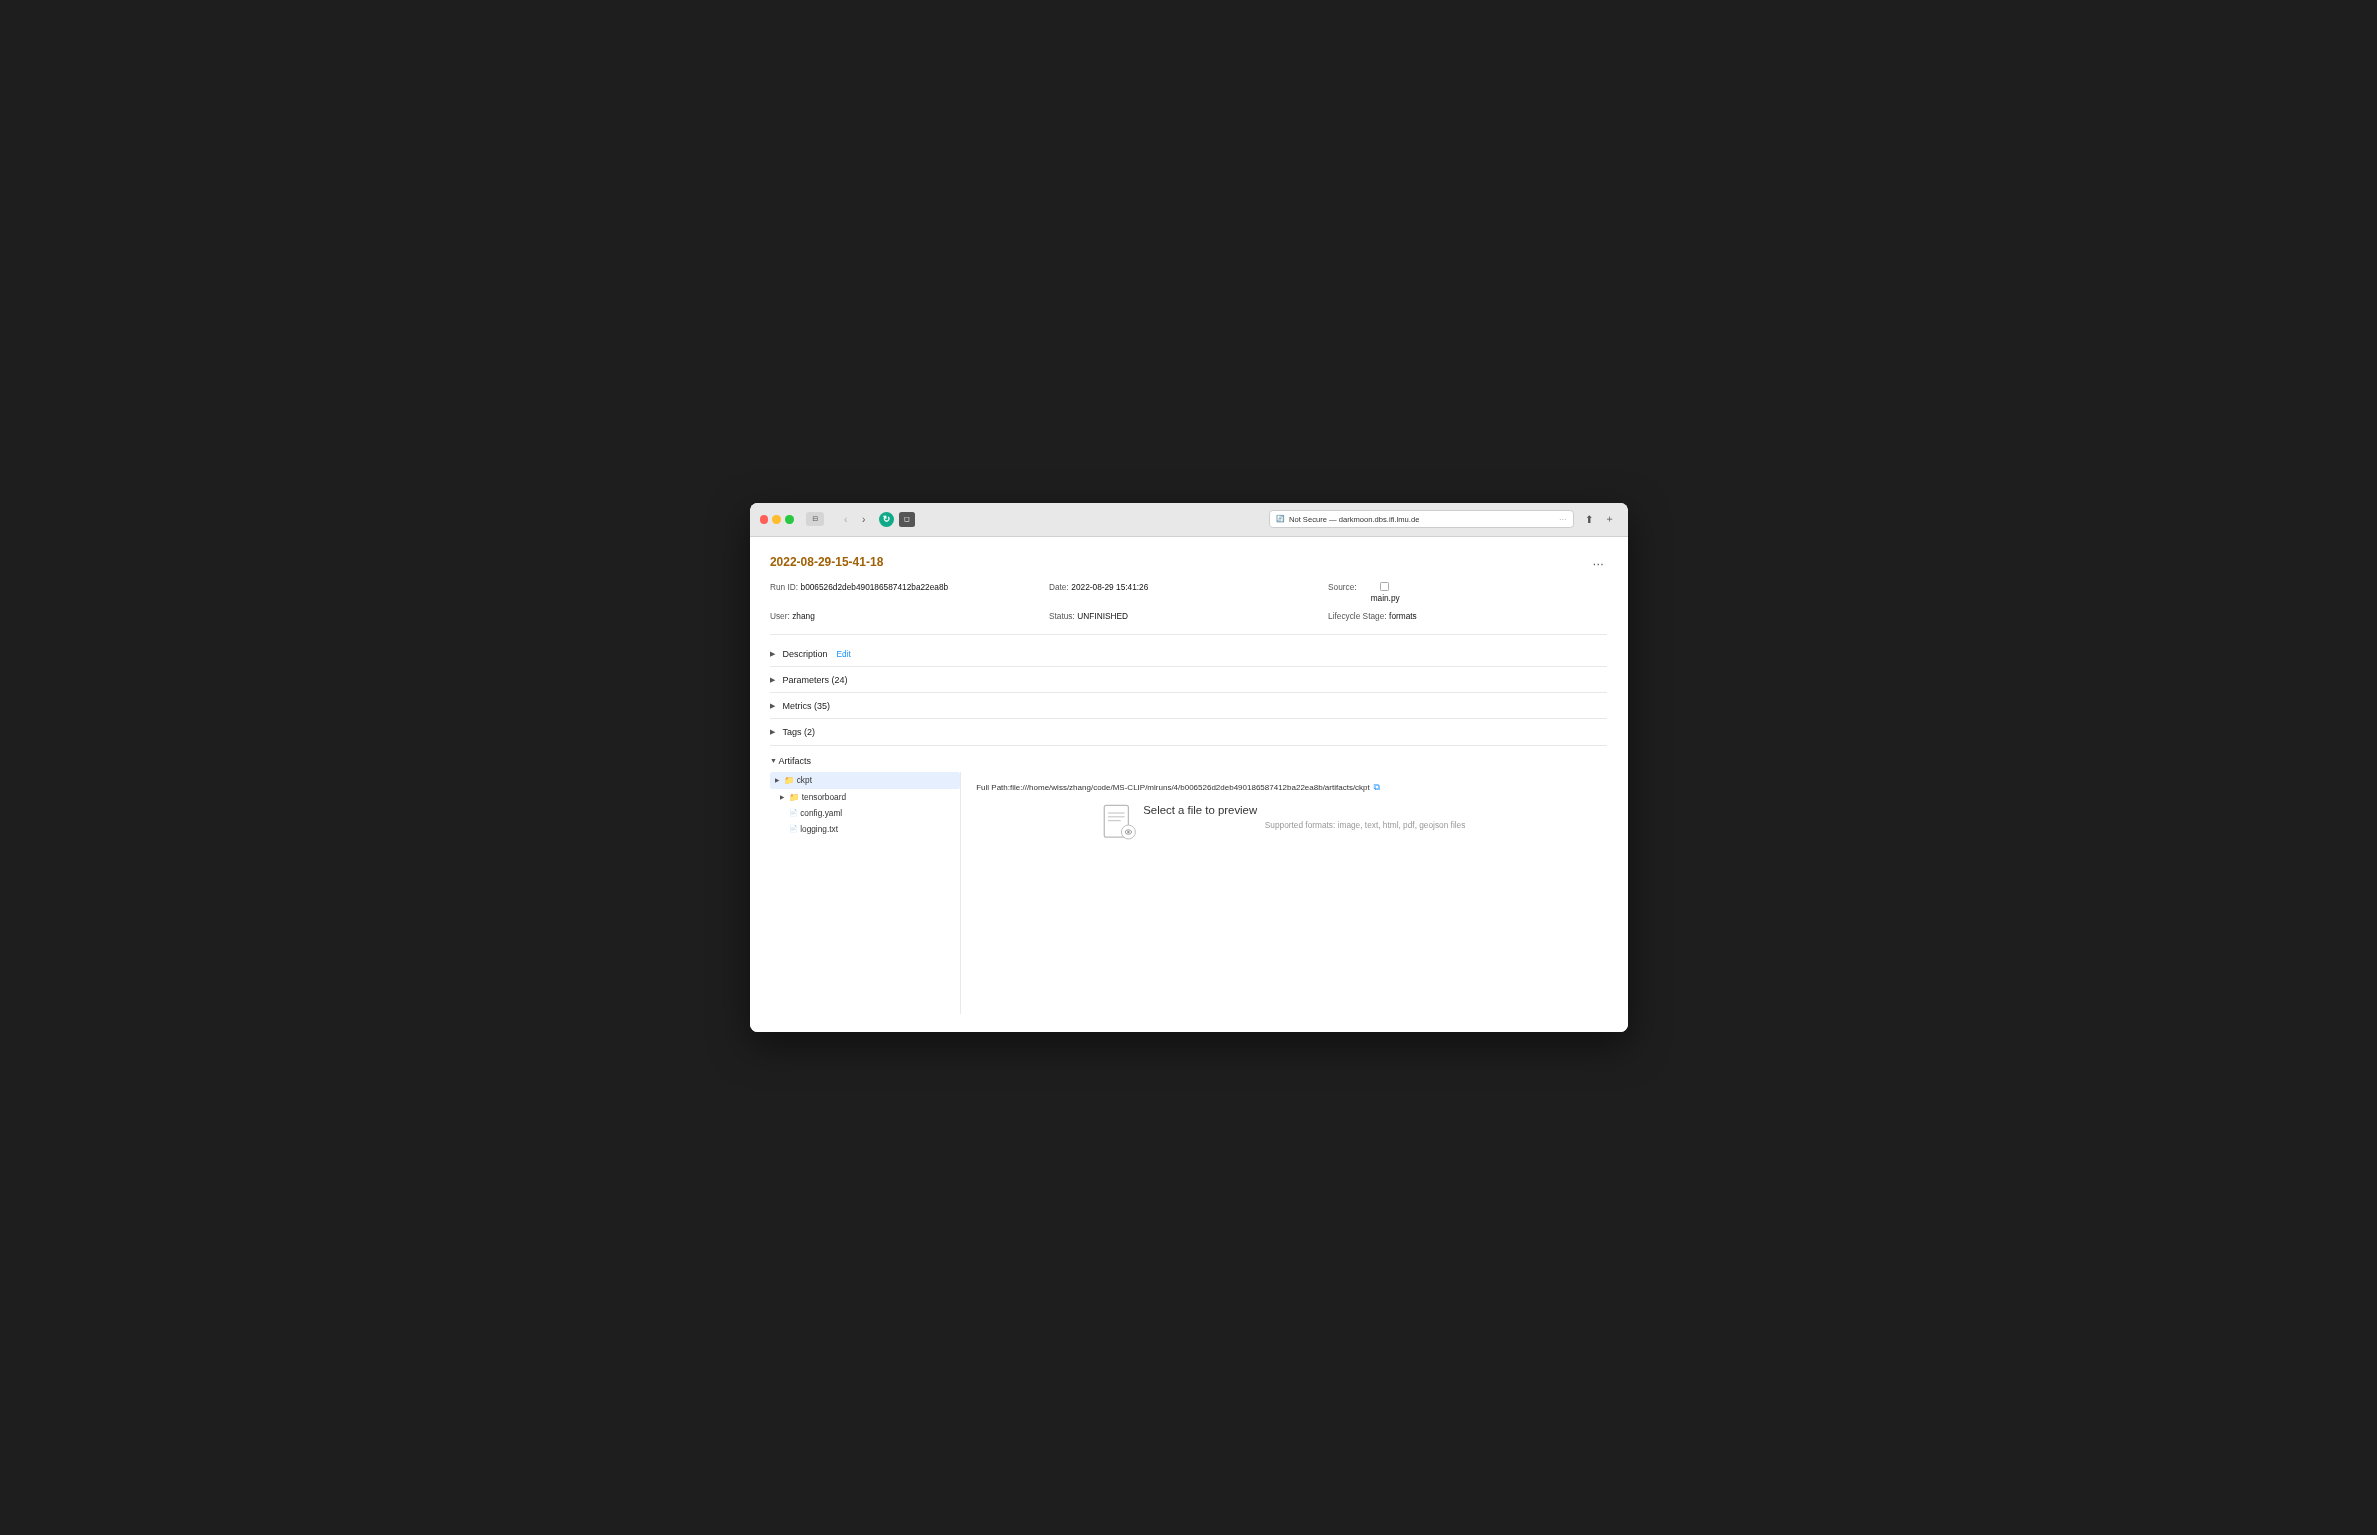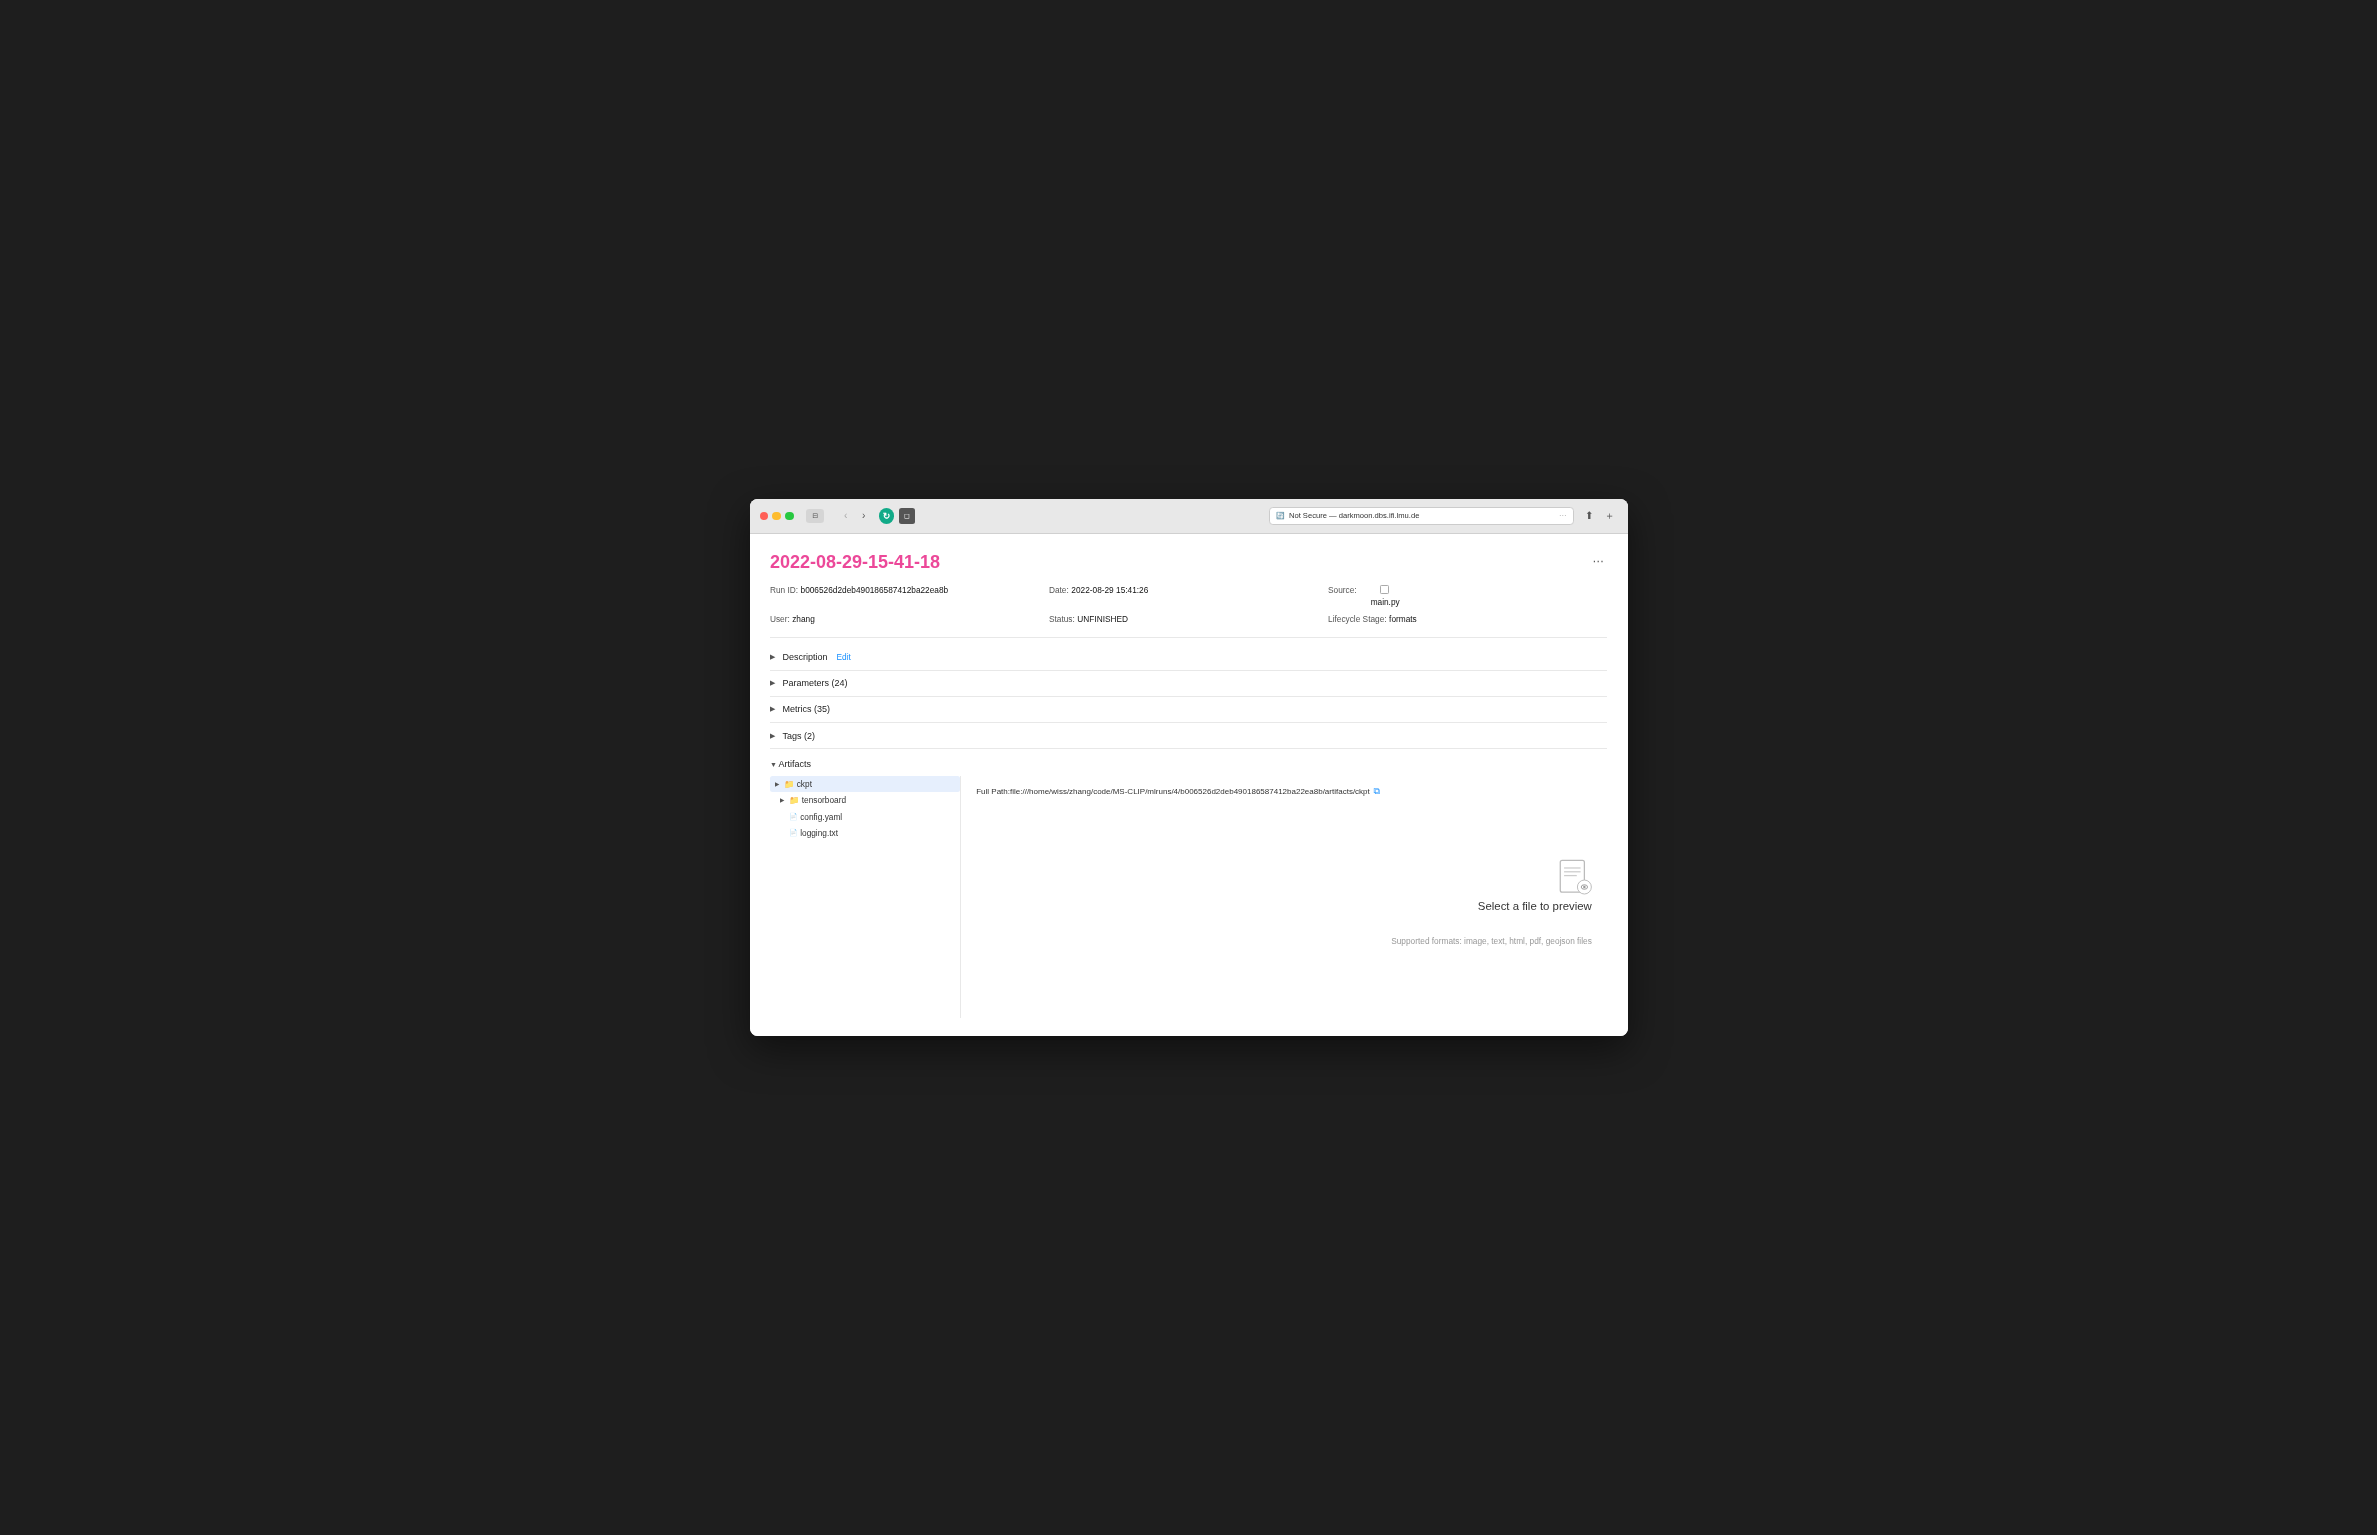--- a/index.html
+++ b/index.html
@@ -122,23 +122,23 @@
     }
 
     
     .page-content {
       background: #fff;
       padding: 18px 20.4px;
       min-height: 483px;
     }
 
     .page-title {
-      font-size: 18px;
+      font-size: 12px;
       font-weight: 700;
-      color: #ec4899;
+      color: #a16207;
       margin-bottom: 12.7px;
     }
 
     .meta-grid {
       display: grid;
       grid-template-columns: 1fr 1fr 1fr;
       gap: 7.6px 0;
       margin-bottom: 12.7px;
     }
 
@@ -287,22 +287,21 @@
     }
 
     .copy-icon {
       color: #1890ff;
       cursor: pointer;
       font-size: 9px;
     }
 
     .preview-placeholder {
       display: flex;
-      flex-direction: column;
-      align-items: flex-end;
+      align-items: flex-start;
       justify-content: center;
       height: 191px;
       gap: 7.6px;
     }
 
     .preview-icon-container {
       position: relative;
       width: 33px;
       height: 33px;
     }

